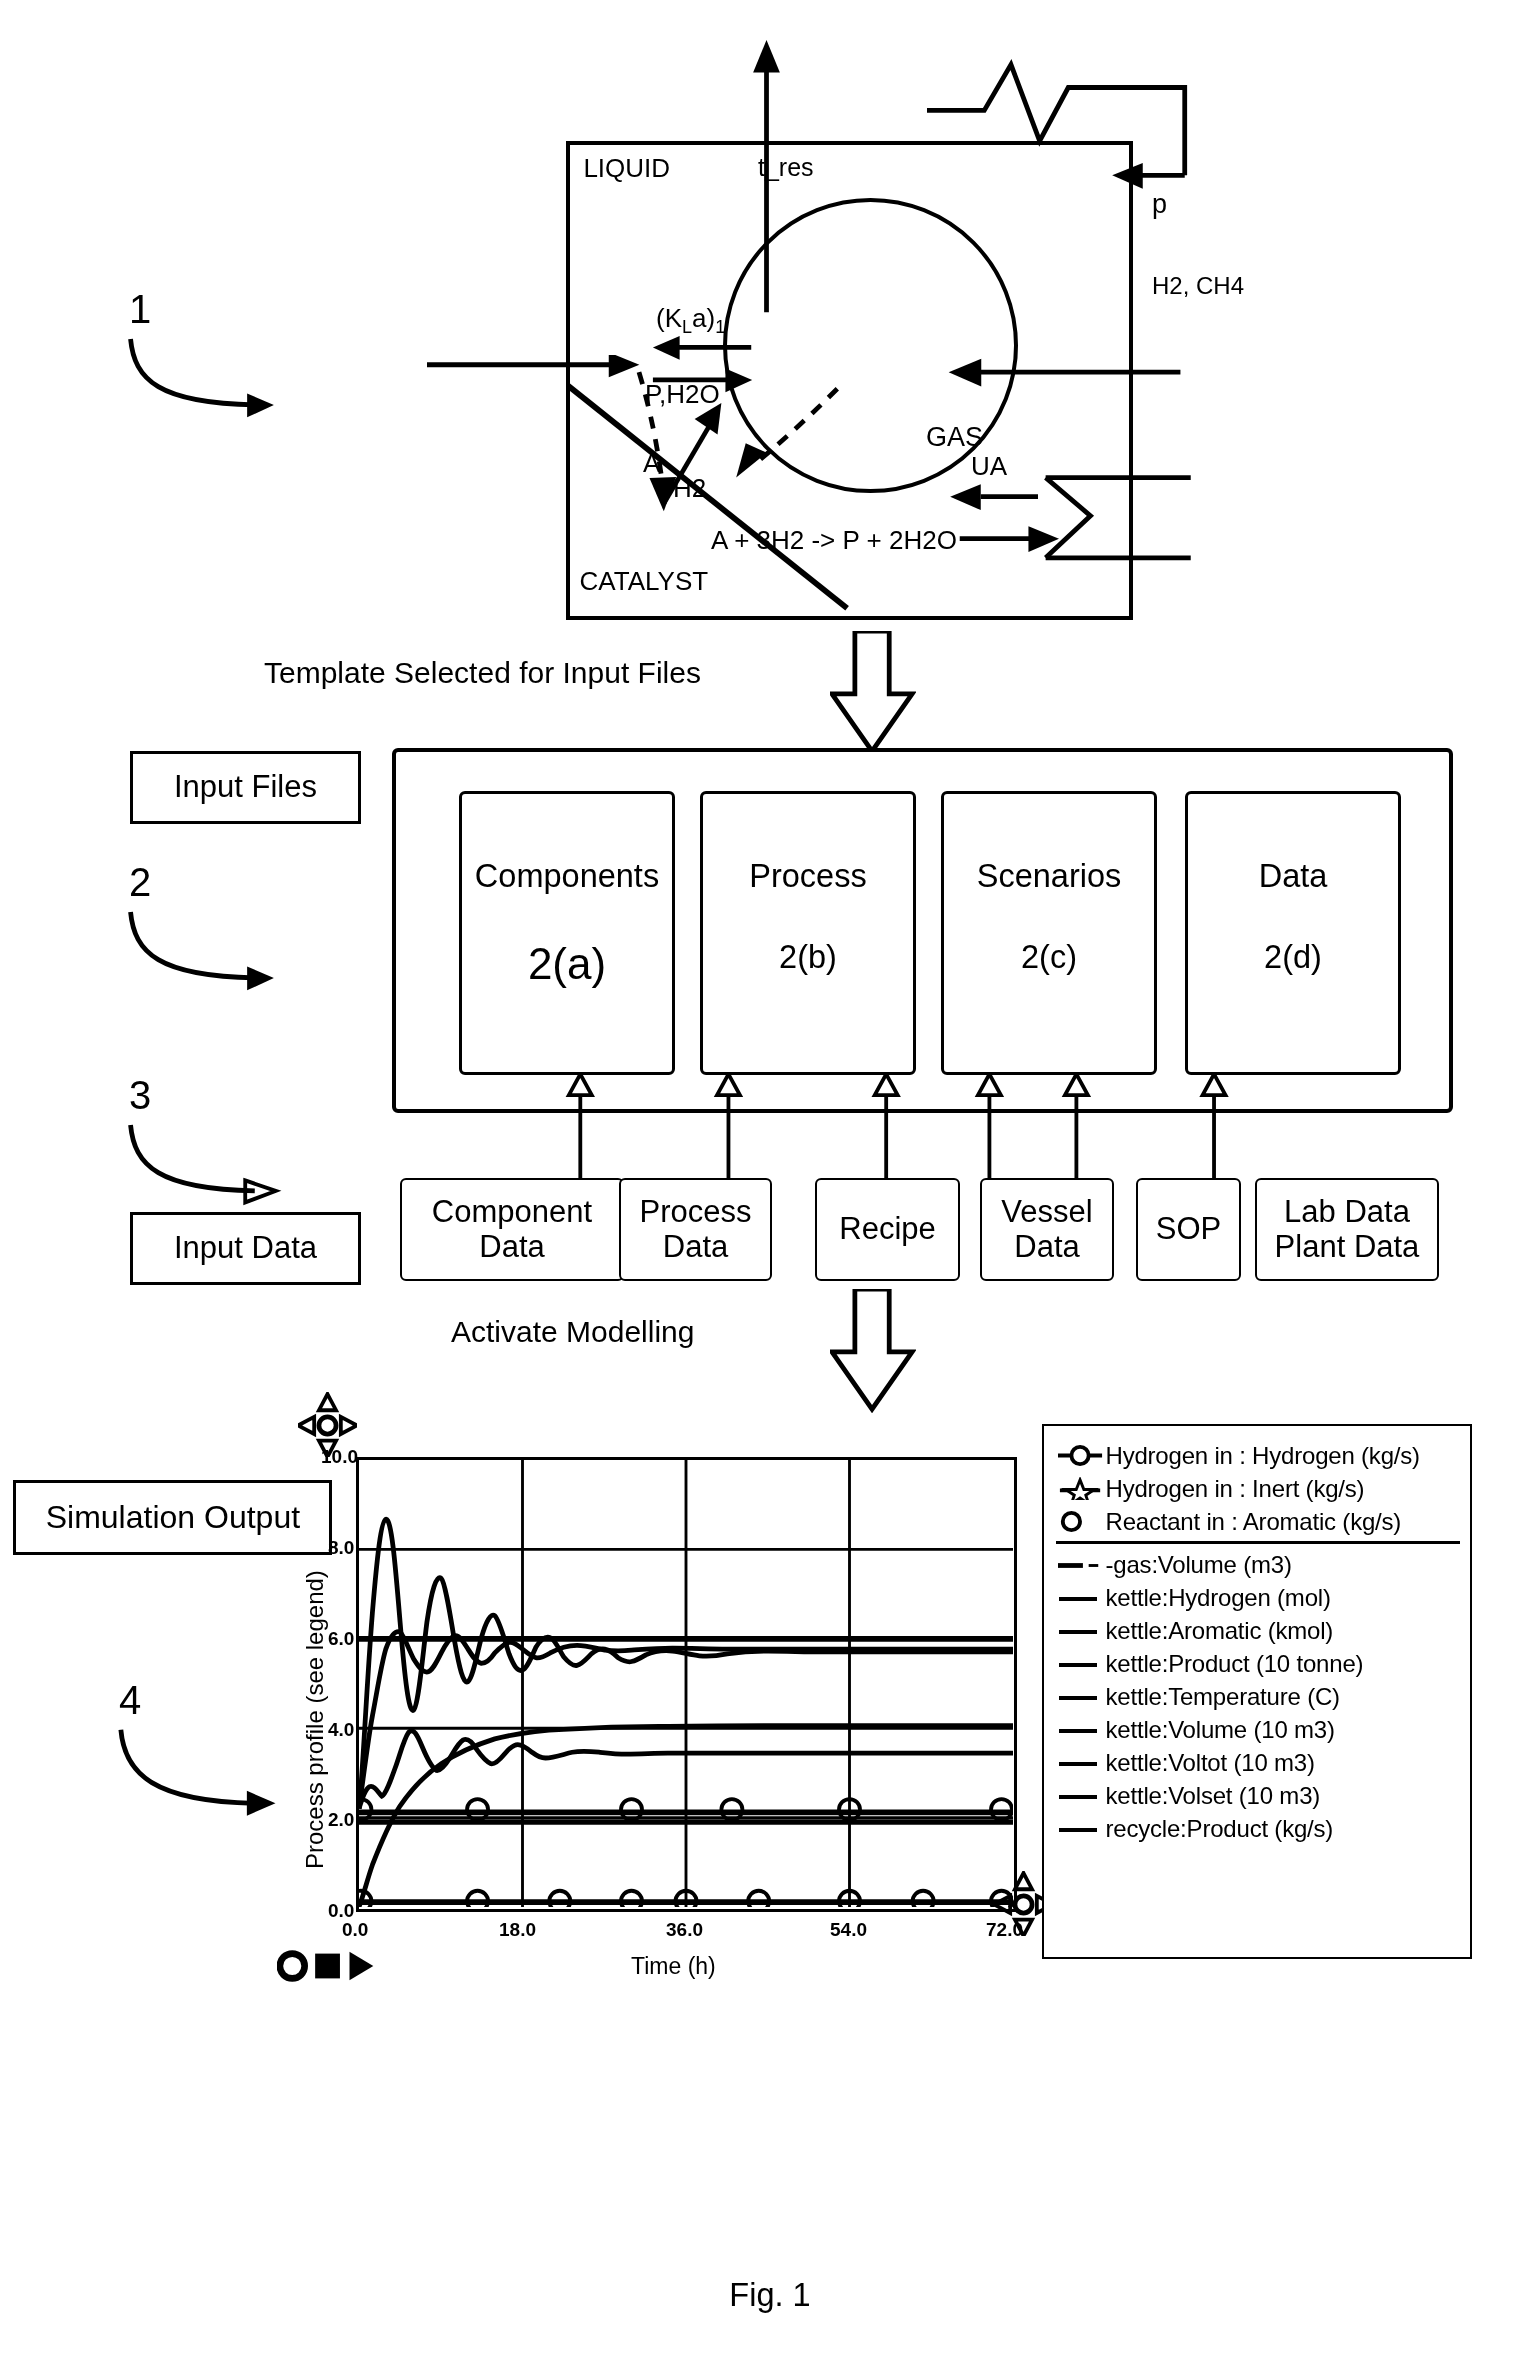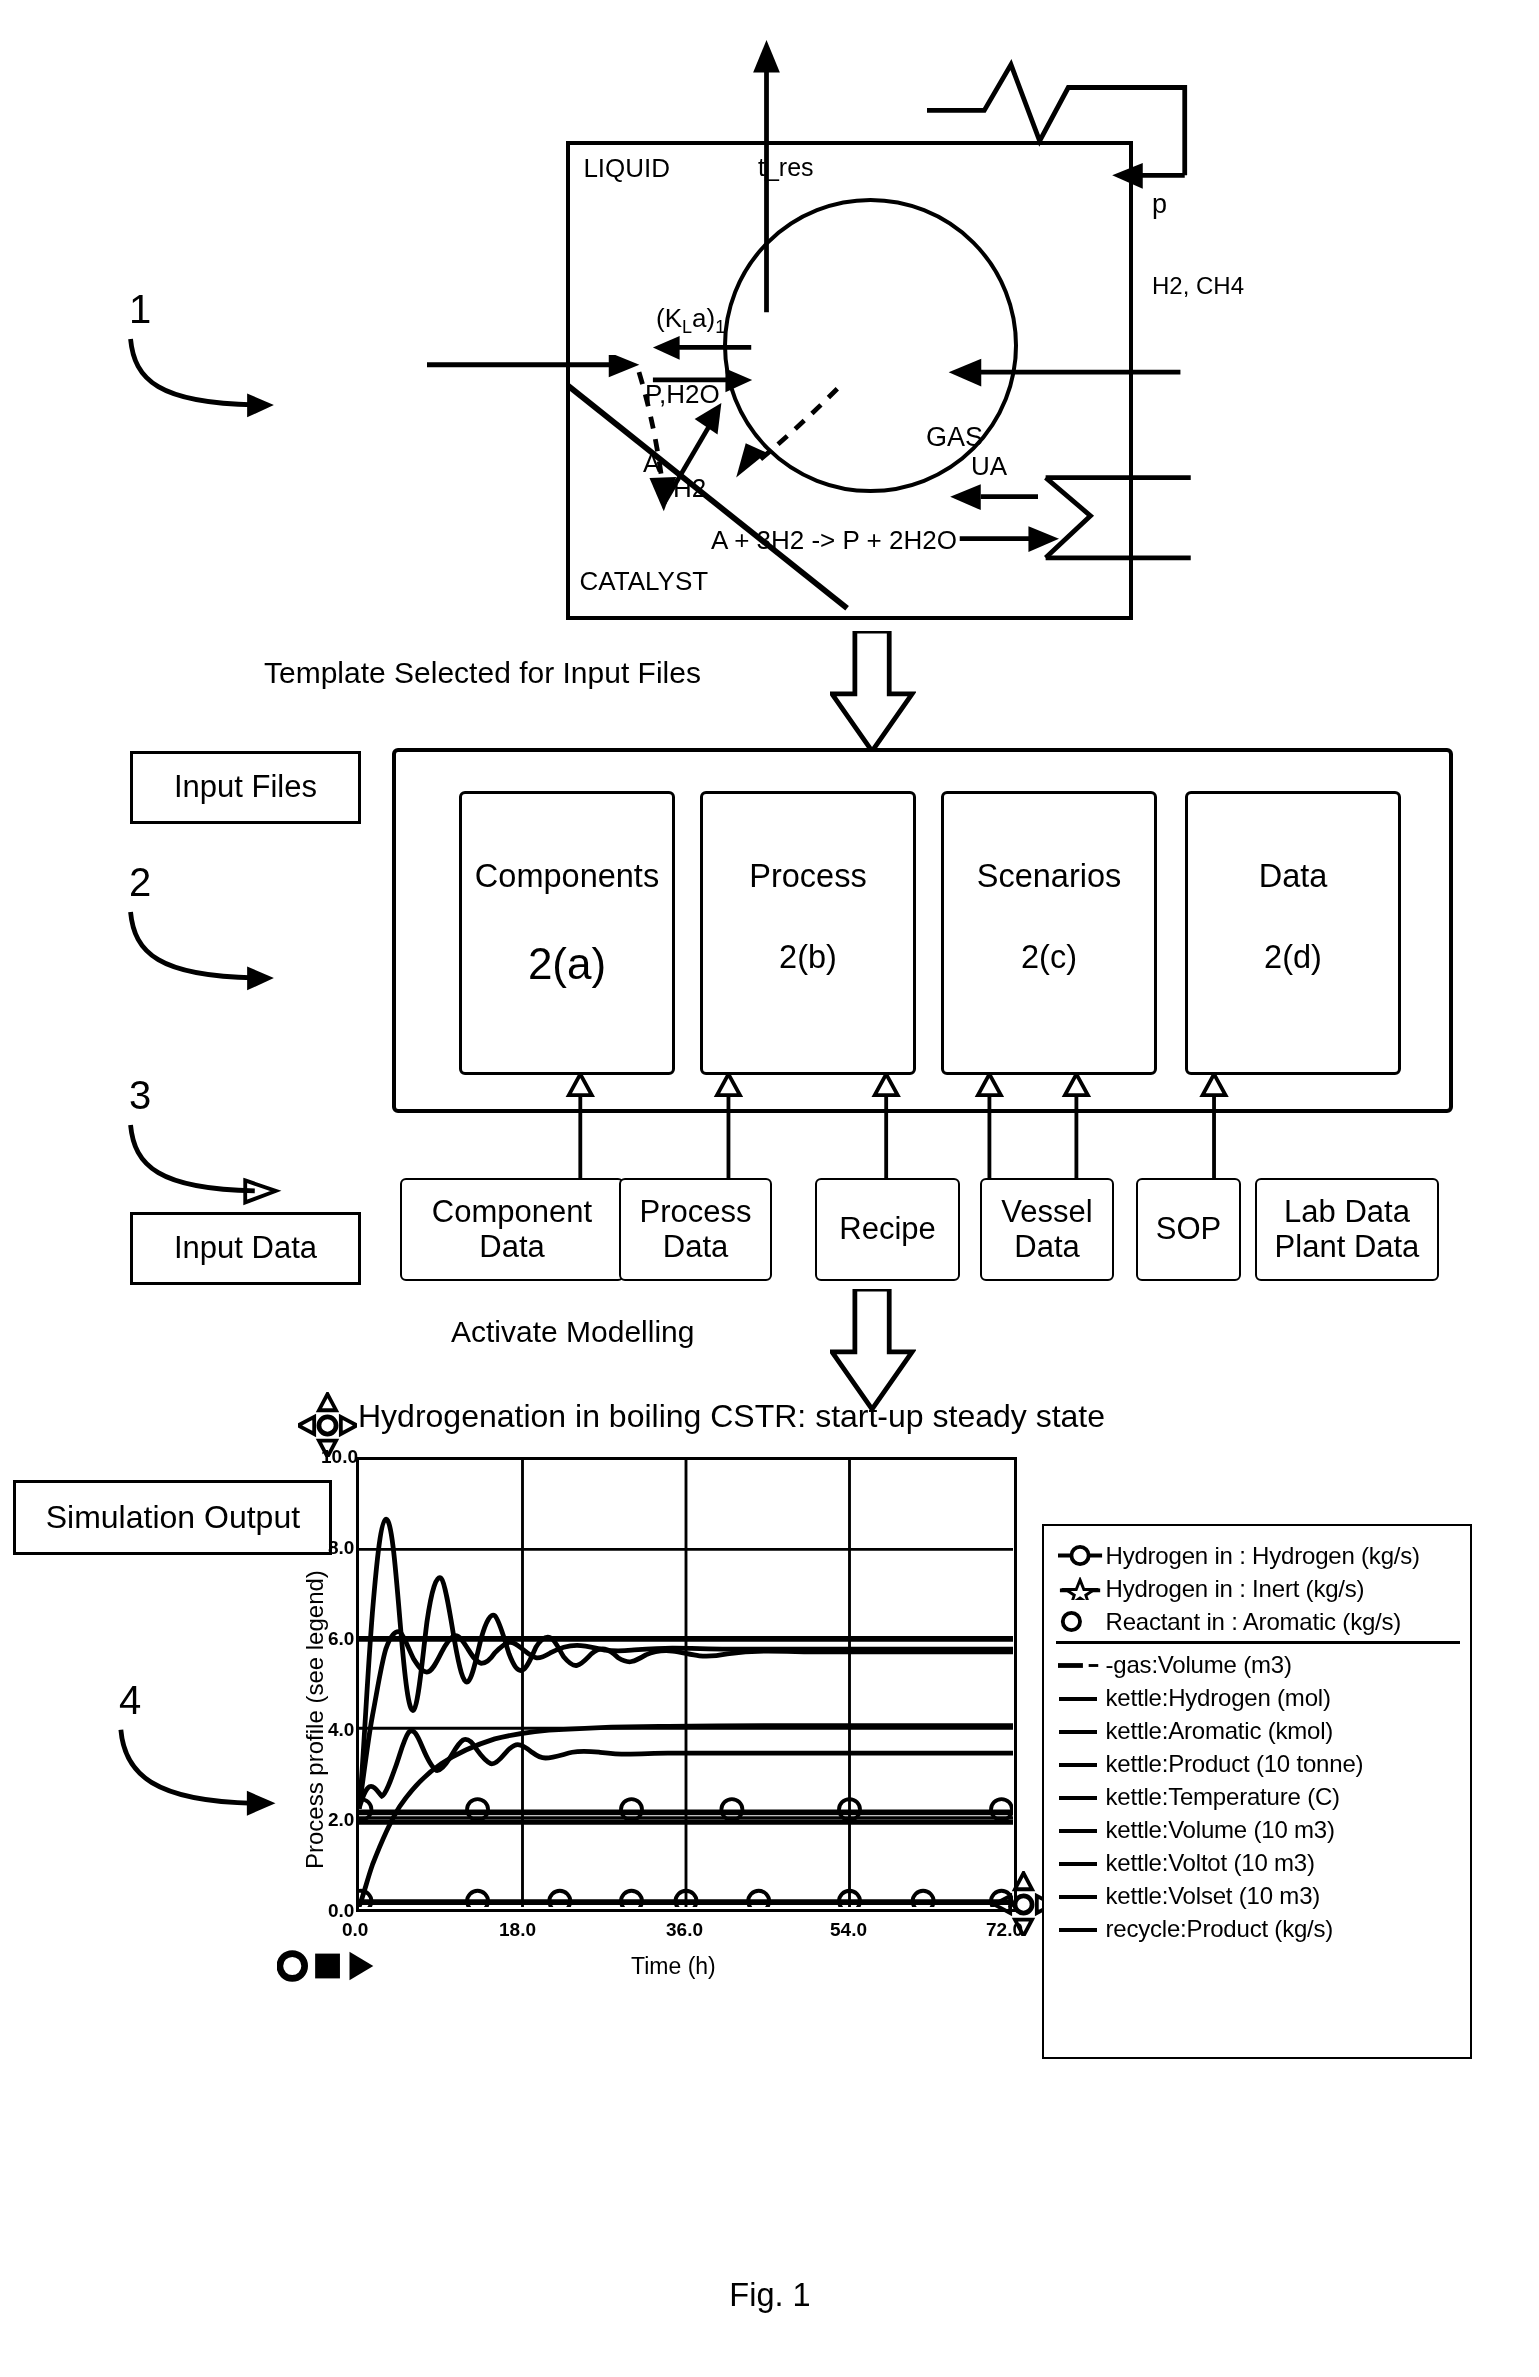--- a/index.html
+++ b/index.html
@@ -316,21 +316,20 @@
   </div>
 
   <div class="callout" style="left:119px;top:1678px;">
     <div style="font-size:40px;">4</div>
     <svg width="182" height="105" style="display:block;margin-left:-7.6px;margin-top:1.9px;" viewBox="0 0 190 110">
       <path d="M10,5 C14,52 46,80 150,82" stroke="#000" stroke-width="5" fill="none"></path>
       <path d="M142,69 L172,82 L142,95 Z" fill="#000"></path>
     </svg>
   </div>
 
-  <div class="abs big-title" style="left:358px;top:1398px;font-size:32px;">Hydrogenation in boiling CSTR: start-up steady state</div>
 
   <svg class="abs" style="left:298px;top:1392px;" width="59" height="65" viewBox="0 0 62 68">
     <circle cx="31" cy="35" r="9" fill="none" stroke="#000" stroke-width="5"></circle>
     <path d="M31,2 L40,19 L22,19 Z" fill="none" stroke="#000" stroke-width="4"></path>
     <path d="M31,68 L40,51 L22,51 Z" fill="none" stroke="#000" stroke-width="4"></path>
     <path d="M0,35 L17,26 L17,44 Z" fill="none" stroke="#000" stroke-width="4"></path>
     <path d="M62,35 L45,26 L45,44 Z" fill="none" stroke="#000" stroke-width="4"></path>
   </svg>
 
   <div class="ylab" style="left:301px;top:1869px;font-size:24px;">Process profile (see legend)</div>
@@ -433,21 +432,21 @@
     <path d="M0,35 L17,26 L17,44 Z" fill="none" stroke="#000" stroke-width="4"></path>
     <path d="M62,35 L45,26 L45,44 Z" fill="none" stroke="#000" stroke-width="4"></path>
   </svg>
 
   <svg class="abs" style="left:277px;top:1945px;" width="103" height="42" viewBox="0 0 108 44">
     <circle cx="16" cy="22" r="13" fill="none" stroke="#000" stroke-width="7"></circle>
     <rect x="40" y="9" width="26" height="26" fill="#000"></rect>
     <path d="M76,7 L101,22 L76,37 Z" fill="#000"></path>
   </svg>
 
-  <div id="legendbox" class="abs" style="left:1042px;top:1524px;width:430px;height:535px;padding:13.4px 9.6px 9.6px 11.5px;text-align:right;">
+  <div id="legendbox" class="abs" style="left:1042px;top:1424px;width:430px;height:535px;padding:13.4px 9.6px 9.6px 11.5px;text-align:right;">
 
     <div>
       <div class="leg-row">
         <span class="leg-mark">
           <svg width="50" height="23" viewBox="0 0 52 24">
             <line x1="2" y1="12" x2="48" y2="12" stroke="#000" stroke-width="4"></line>
             <circle cx="25" cy="12" r="9" fill="#fff" stroke="#000" stroke-width="4"></circle>
           </svg>
         </span>
         <span class="leg-txt">Hydrogen in : Hydrogen (kg/s)</span>

